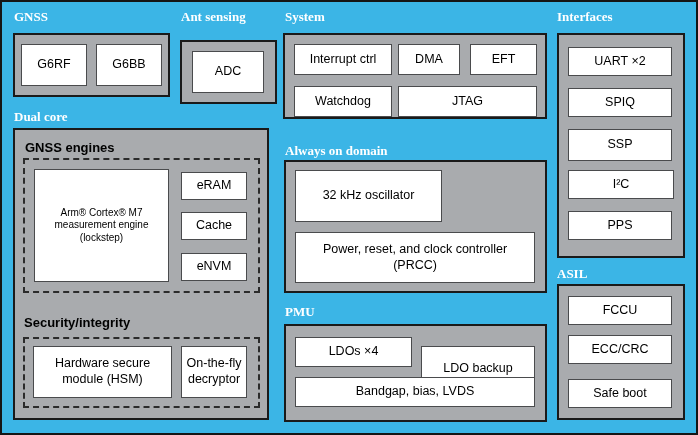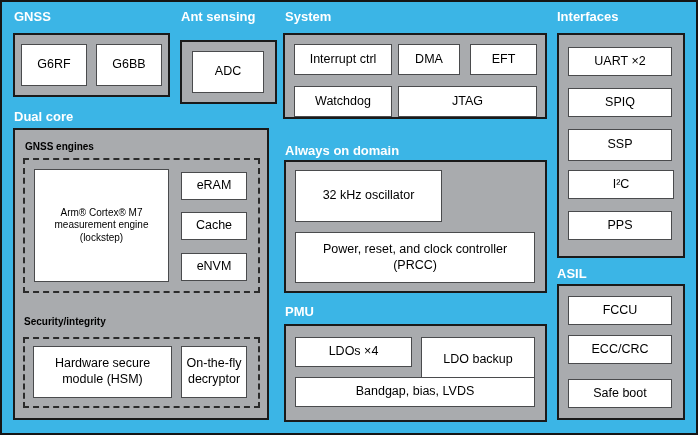--- a/index.html
+++ b/index.html
@@ -9,21 +9,21 @@
     box-sizing:border-box;
     border:2px solid #151515;
     background:var(--background,#3BB5E6);
     font-family:"Liberation Sans","DejaVu Sans",sans-serif;
     overflow:hidden;
   }
   .sec-label{
     position:absolute;
     font-size:13px;font-weight:bold;
     color:var(--section_label,#FFFFFF);
-    white-space:nowrap;line-height:1.15;
+    white-space:nowrap;line-height:1.15;font-family:Liberation Serif, serif;
   }
   .block{
     position:absolute;
     box-sizing:border-box;
     background:var(--block_fill,#A9ABAE);
     border:2px solid var(--block_border,#1A1A1A);
   }
   .box{
     position:absolute;
     box-sizing:border-box;
@@ -35,21 +35,21 @@
     text-align:center;
     padding:1px 4px;
   }
   .dashed{
     position:absolute;
     box-sizing:border-box;
     border:2px dashed #2B2B2B;
   }
   .inner-label{
     position:absolute;
-    font-size:10px;font-weight:bold;
+    font-size:13px;font-weight:bold;
     color:var(--text,#000000);
     white-space:nowrap;line-height:1.15;
   }
 </style>
 </head>
 <body>
 
 <div class="canvas">
 
   <span class="sec-label" style="left:12px;top:8px">GNSS</span>
@@ -104,21 +104,21 @@
     </div>
   </div>
 
   <div class="block" style="left:282px;top:158px;width:263px;height:133px">
     <div class="box" style="left:9px;top:8px;width:147px;height:52px">32 kHz oscillator</div>
     <div class="box" style="left:9px;top:70px;width:240px;height:51px">Power, reset, and clock controller (PRCC)</div>
   </div>
 
   <div class="block" style="left:282px;top:322px;width:263px;height:98px">
     <div class="box" style="left:9px;top:11px;width:117px;height:30px">LDOs ×4</div>
-    <div class="box" style="left:135px;top:11px;width:114px;height:46px">LDO backup</div>
+    <div class="box" style="left:135px;top:20px;width:114px;height:46px">LDO backup</div>
     <div class="box" style="left:9px;top:51px;width:240px;height:30px">Bandgap, bias, LVDS</div>
   </div>
 
   <div class="block" style="left:555px;top:282px;width:128px;height:136px">
     <div class="box" style="left:9px;top:10px;width:104px;height:29px">FCCU</div>
     <div class="box" style="left:9px;top:93px;width:104px;height:29px">Safe boot</div>
     <div class="box" style="left:9px;top:49px;width:104px;height:29px">ECC/CRC</div>
   </div>
 
 </div>

